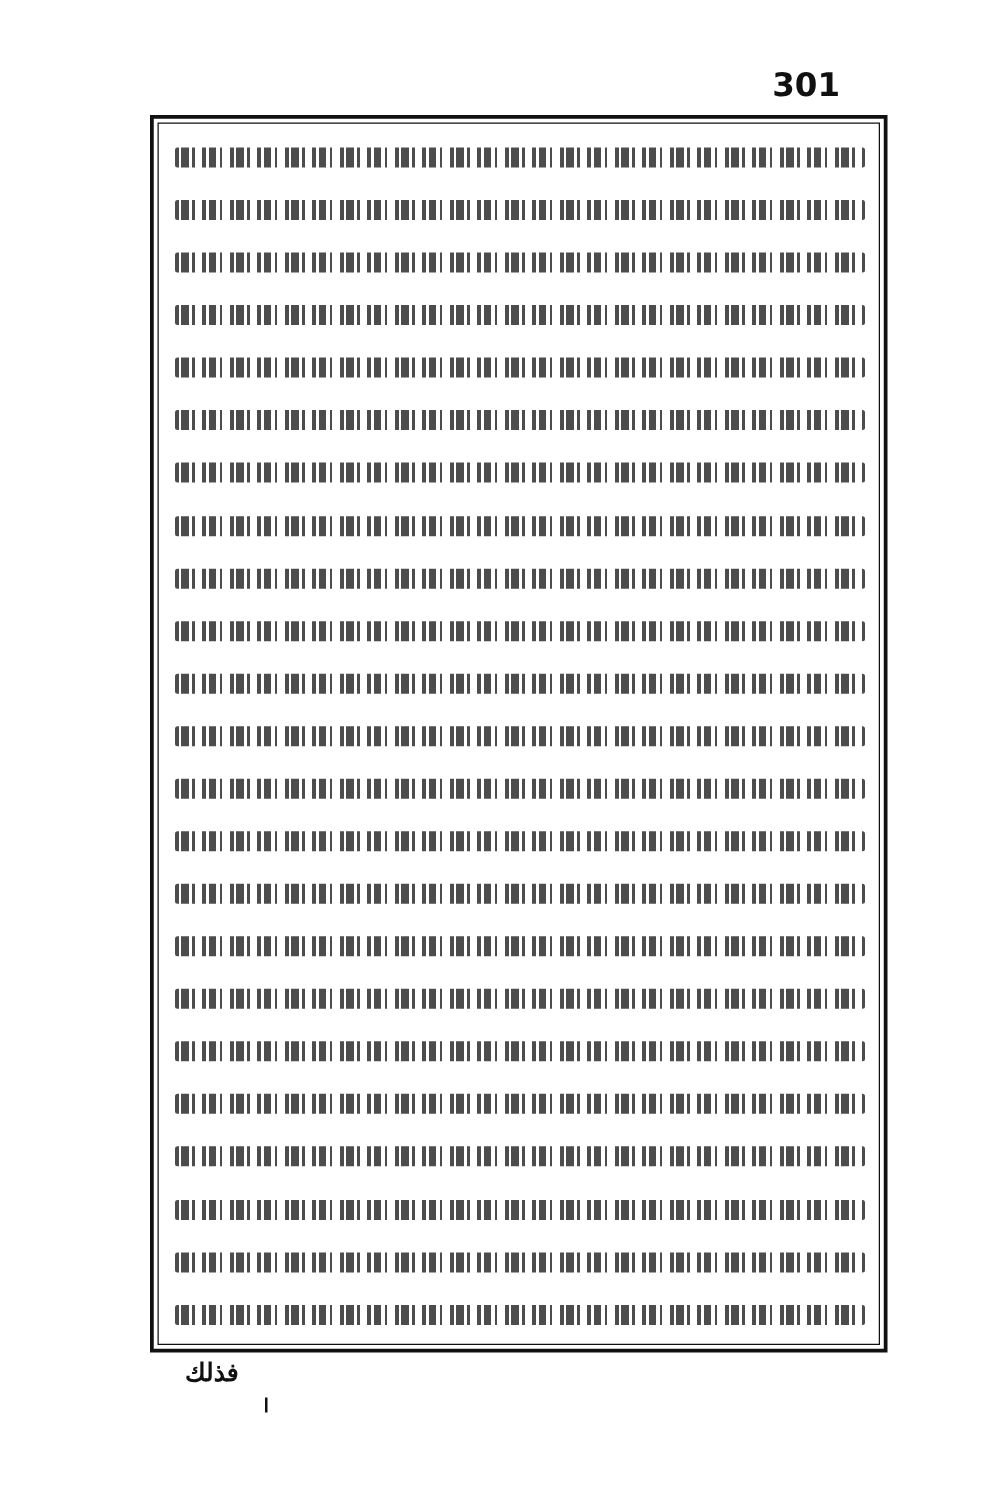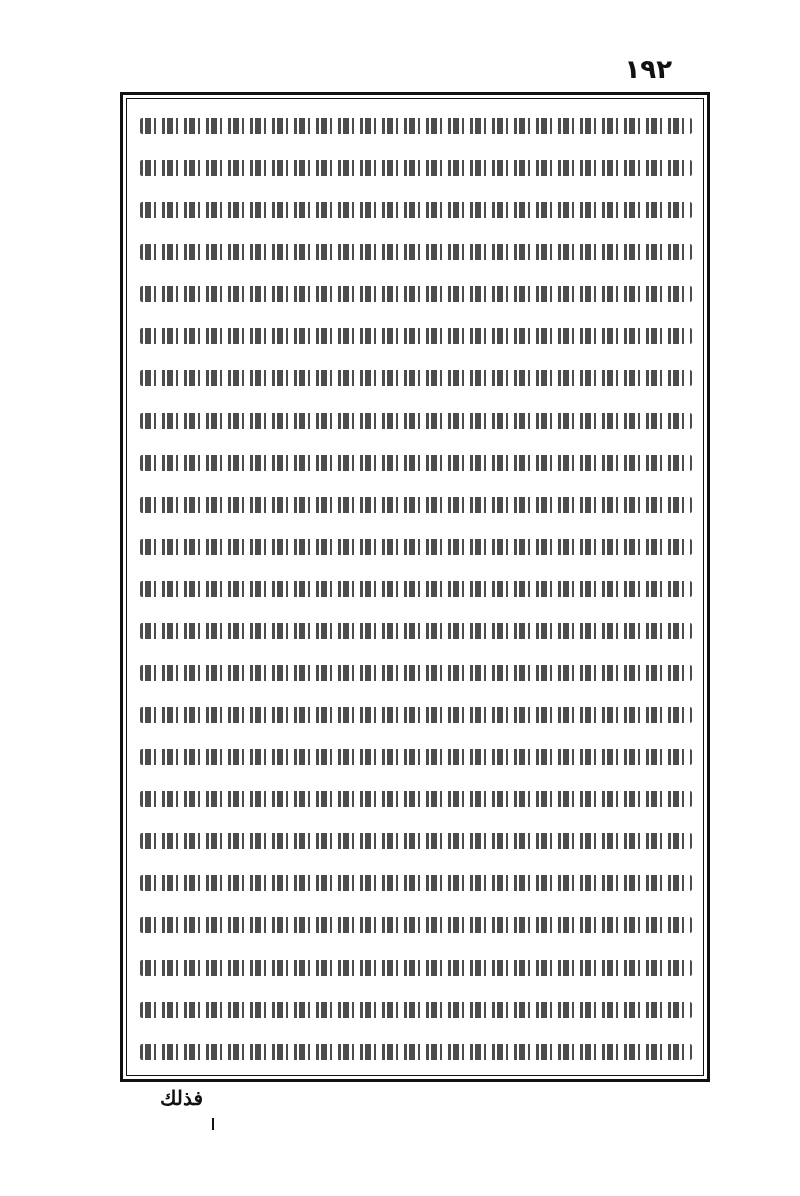--- a/index.html
+++ b/index.html
@@ -82,39 +82,39 @@
           transparent 16px, transparent 22px);
       opacity: 0.78;
       border-radius: 2px;
     }
     .text-line .content {
       position: relative;
       z-index: 1;
     }
     .catchword {
       position: absolute;
-      left: 160px;
+      left: 148px;
       top: 1086px;
       font-size: 20px;
       font-weight: bold;
       direction: rtl;
     }
     .catchword-mark {
       position: absolute;
       left: 212px;
       top: 1118px;
       width: 2px;
       height: 12px;
       background: #111111;
     }
   </style>
 </head>
 <body>
 
-<div class="page-number">١٩٢</div>
+<div class="page-number">301</div>
 
 <div class="frame-outer"></div>
 <div class="frame-inner"></div>
 
 <div class="text-block">
   <div class="text-line">
       <span class="ink"></span>
       <span class="content"></span>
     </div>
   <div class="text-line">

